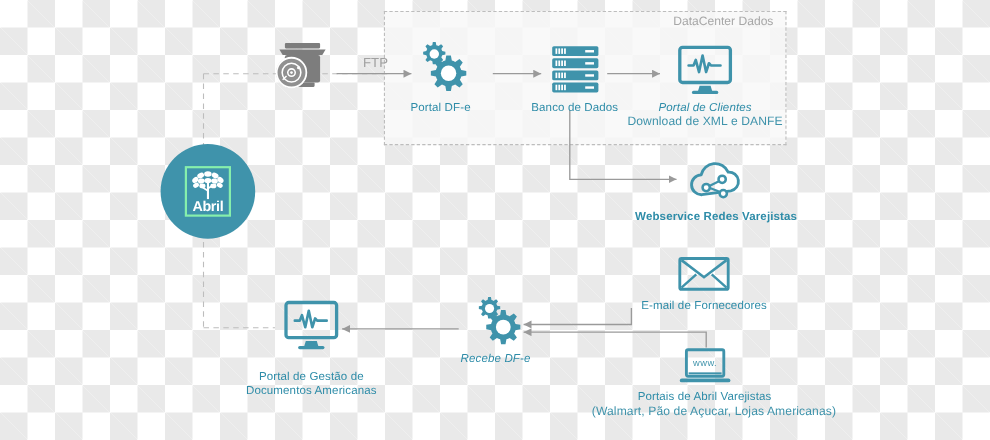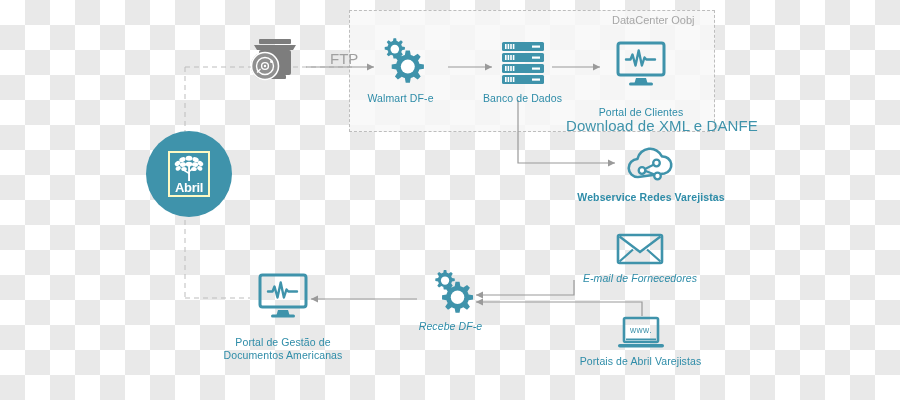--- a/index.html
+++ b/index.html
@@ -9,46 +9,46 @@
     background-color:#ffffff;
     background-image:
       linear-gradient(45deg,#e9e9e9 25%,transparent 25%,transparent 75%,#e9e9e9 75%),
       linear-gradient(45deg,#e9e9e9 25%,transparent 25%,transparent 75%,#e9e9e9 75%);
     background-size:50px 50px;
     background-position:0 0,25px 25px;
   }
   #stage{position:absolute;inset:0;}
   .node{position:absolute;text-align:center;}
   .lbl{color:#2e8ca8;font-size:10.5px;line-height:13px;letter-spacing:.1px;white-space:nowrap;}
-  .lbl.sub{color:#3f93ab;font-size:15px;text-align:center;}
+  .lbl.sub{color:#3f93ab;font-size:11px;text-align:center;}
   .lbl.gray{color:#8d8d8d;}
   .icon{display:block;margin:0 auto;}
   .dashbox{position:absolute;border:1px dashed #bdbdbd;background:rgba(247,247,247,.80);}
   .dashline{position:absolute;}
   .boxlabel{position:absolute;color:#a7a7a7;font-size:11px;}
-  .ftp{position:absolute;color:#a0a0a0;font-size:15px;}
+  .ftp{position:absolute;color:#a0a0a0;font-size:12px;}
   .logo-circle{
     position:absolute;border-radius:50%;
     background:#3f93ab;display:flex;align-items:center;justify-content:center;
   }
   .logo-box{
-    border:2px solid #fef9c3;width:42px;height:46px;
+    border:2px solid #86efac;width:42px;height:46px;
     display:flex;flex-direction:column;align-items:center;justify-content:flex-end;
     padding-bottom:1px;box-sizing:border-box;
   }
   .logo-word{color:#ffffff;font-size:13px;font-weight:bold;letter-spacing:-.3px;line-height:13px;}
   svg{display:block;overflow:visible;}
 </style>
 </head>
 <body>
 
 <div id="stage">
 
   <div class="dashbox" style="left:349px;top:10px;width:364px;height:120px;"></div>
-  <div class="boxlabel" style="left:612px;top:14px;">DataCenter Oobj</div>
+  <div class="boxlabel" style="left:612px;top:14px;">DataCenter Dados</div>
 
   <svg class="dashline" style="left:175px;top:55px;" width="190" height="255">
     <path d="M10 12 H 180" stroke="#bdbdbd" stroke-width="1" fill="none" stroke-dasharray="5,4"></path>
     <path d="M10 12 V 243" stroke="#bdbdbd" stroke-width="1" fill="none" stroke-dasharray="5,4"></path>
     <path d="M10 243 H 75" stroke="#bdbdbd" stroke-width="1" fill="none" stroke-dasharray="5,4"></path>
   </svg>
 
   <svg class="dashline" style="left:306px;top:60px;" width="80" height="16">
     <defs>
       <marker id="ah" markerWidth="7" markerHeight="7" refX="6" refY="3" orient="auto">
@@ -134,21 +134,21 @@
 
   <div class="node" style="left:348px;top:34px;width:105px;">
     <svg class="icon" width="60" height="52" viewBox="0 0 60 52">
       <g fill="#3f93ab">
         <path d="M22.5 4.2 l2.6 0 l.55 2.9 a7.2 7.2 0 0 1 1.9 .8 l2.45 -1.65 l1.85 1.85 l-1.65 2.45 a7.2 7.2 0 0 1 .8 1.9 l2.9 .55 l0 2.6 l-2.9 .55 a7.2 7.2 0 0 1 -.8 1.9 l1.65 2.45 l-1.85 1.85 l-2.45 -1.65 a7.2 7.2 0 0 1 -1.9 .8 l-.55 2.9 l-2.6 0 l-.55 -2.9 a7.2 7.2 0 0 1 -1.9 -.8 l-2.45 1.65 l-1.85 -1.85 l1.65 -2.45 a7.2 7.2 0 0 1 -.8 -1.9 l-2.9 -.55 l0 -2.6 l2.9 -.55 a7.2 7.2 0 0 1 .8 -1.9 l-1.65 -2.45 l1.85 -1.85 l2.45 1.65 a7.2 7.2 0 0 1 1.9 -.8 z"></path>
         <circle cx="23.8" cy="15.1" r="4.3" fill="#ffffff"></circle>
         <path d="M34.7 16.5 l4.2 0 l.85 4.6 a11.6 11.6 0 0 1 3.05 1.27 l3.9 -2.63 l2.97 2.97 l-2.63 3.9 a11.6 11.6 0 0 1 1.27 3.05 l4.6 .85 l0 4.2 l-4.6 .85 a11.6 11.6 0 0 1 -1.27 3.05 l2.63 3.9 l-2.97 2.97 l-3.9 -2.63 a11.6 11.6 0 0 1 -3.05 1.27 l-.85 4.6 l-4.2 0 l-.85 -4.6 a11.6 11.6 0 0 1 -3.05 -1.27 l-3.9 2.63 l-2.97 -2.97 l2.63 -3.9 a11.6 11.6 0 0 1 -1.27 -3.05 l-4.6 -.85 l0 -4.2 l4.6 -.85 a11.6 11.6 0 0 1 1.27 -3.05 l-2.63 -3.9 l2.97 -2.97 l3.9 2.63 a11.6 11.6 0 0 1 3.05 -1.27 z"></path>
         <circle cx="36.8" cy="32.6" r="7" fill="#ffffff"></circle>
       </g>
     </svg>
-    <div class="lbl" style="margin-top:6px;">Walmart DF-e</div>
+    <div class="lbl" style="margin-top:6px;">Portal DF-e</div>
   </div>
 
   <div class="node" style="left:470px;top:40px;width:105px;">
     <svg class="icon" width="48" height="46" viewBox="0 0 48 46">
       <g>
         <rect x="3" y="2" width="42" height="9" rx="1.5" fill="#3f93ab"></rect>
         <rect x="3" y="13" width="42" height="9" rx="1.5" fill="#3f93ab"></rect>
         <rect x="3" y="24" width="42" height="9" rx="1.5" fill="#3f93ab"></rect>
         <rect x="3" y="35" width="42" height="9" rx="1.5" fill="#3f93ab"></rect>
         <g fill="#ffffff">
@@ -180,55 +180,56 @@
 
   <div class="node" style="left:566px;top:40px;width:150px;">
     <svg class="icon" width="54" height="46" viewBox="0 0 54 46">
       <g fill="none" stroke="#3f93ab" stroke-width="3">
         <rect x="4" y="3" width="46" height="32" rx="2.5"></rect>
       </g>
       <path d="M22 38 h10 l1.5 5 h-13 z" fill="#3f93ab"></path>
       <rect x="15" y="42.5" width="24" height="3" rx="1.5" fill="#3f93ab"></rect>
       <path d="M12 19.5 h4.5 l2 -5 l3 11 l3.2 -15 l3.2 15 l2.6 -8 l1.8 2 h8.7" fill="none" stroke="#3f93ab" stroke-width="2.4" stroke-linejoin="round" stroke-linecap="round"></path>
     </svg>
-    <div class="lbl" style="margin-top:20px;">Portal de Clientes</div>
+    <div class="lbl" style="margin-top:6px;font-style:italic;">Portal de Clientes</div>
     <div class="lbl sub">Download de XML e DANFE</div>
   </div>
 
   <div class="node" style="left:576px;top:143px;width:150px;font-weight:bold;">
     <svg class="icon" width="56" height="42" viewBox="0 0 56 42">
       <path d="M15 34 a9 9 0 0 1 -.6 -18 a13 13 0 0 1 24.6 -2.5 a8.6 8.6 0 0 1 2.4 17 z" fill="none" stroke="#3f93ab" stroke-width="2.6" stroke-linejoin="round"></path>
       <g fill="none" stroke="#3f93ab" stroke-width="2">
         <line x1="20" y1="27" x2="32" y2="21"></line>
         <line x1="20" y1="27" x2="33" y2="32"></line>
       </g>
       <circle cx="19" cy="27.5" r="3.3" fill="#ffffff" stroke="#3f93ab" stroke-width="2.3"></circle>
       <circle cx="33.5" cy="20" r="3.3" fill="#ffffff" stroke="#3f93ab" stroke-width="2.3"></circle>
       <circle cx="34.5" cy="33" r="3.3" fill="#ffffff" stroke="#3f93ab" stroke-width="2.3"></circle>
     </svg>
     <div class="lbl" style="margin-top:6px;">Webservice Redes Varejistas</div>
   </div>
 
-  <div class="node" style="left:565px;top:232px;width:150px;font-style:italic;">
+  <div class="node" style="left:565px;top:232px;width:150px;">
     <svg class="icon" width="48" height="34" viewBox="0 0 48 34">
       <rect x="2" y="3" width="44" height="28" rx="1.5" fill="none" stroke="#3f93ab" stroke-width="2.6"></rect>
       <path d="M3.5 4.5 L24 20 L44.5 4.5" fill="none" stroke="#3f93ab" stroke-width="2.4"></path>
       <path d="M3.5 29.5 L17 17.5 M44.5 29.5 L31 17.5" fill="none" stroke="#3f93ab" stroke-width="2.2"></path>
     </svg>
     <div class="lbl" style="margin-top:6px;">E-mail de Fornecedores</div>
   </div>
 
   <div class="node" style="left:538px;top:316px;width:205px;">
     <svg class="icon" width="50" height="34" viewBox="0 0 50 34">
       <rect x="8" y="2" width="34" height="24" rx="1.5" fill="none" stroke="#3f93ab" stroke-width="2.6"></rect>
       <text x="25" y="17" text-anchor="middle" font-family="'Liberation Sans', sans-serif" font-size="8.5" fill="#3f93ab" letter-spacing="0.4">www.</text>
       <rect x="10" y="22.5" width="30" height="1.8" fill="#3f93ab"></rect>
       <rect x="2" y="28" width="46" height="3.6" rx="1.8" fill="#3f93ab"></rect>
     </svg>
     <div class="lbl" style="margin-top:5px;">Portais de Abril Varejistas</div>
+    <div class="lbl sub">(Walmart, Pão de Açucar, Lojas Americanas)</div>
   </div>
 
   <div class="node" style="left:398px;top:266px;width:105px;">
     <svg class="icon" width="60" height="50" viewBox="0 0 60 52">
       <g fill="#3f93ab">
         <path d="M22.5 4.2 l2.6 0 l.55 2.9 a7.2 7.2 0 0 1 1.9 .8 l2.45 -1.65 l1.85 1.85 l-1.65 2.45 a7.2 7.2 0 0 1 .8 1.9 l2.9 .55 l0 2.6 l-2.9 .55 a7.2 7.2 0 0 1 -.8 1.9 l1.65 2.45 l-1.85 1.85 l-2.45 -1.65 a7.2 7.2 0 0 1 -1.9 .8 l-.55 2.9 l-2.6 0 l-.55 -2.9 a7.2 7.2 0 0 1 -1.9 -.8 l-2.45 1.65 l-1.85 -1.85 l1.65 -2.45 a7.2 7.2 0 0 1 -.8 -1.9 l-2.9 -.55 l0 -2.6 l2.9 -.55 a7.2 7.2 0 0 1 .8 -1.9 l-1.65 -2.45 l1.85 -1.85 l2.45 1.65 a7.2 7.2 0 0 1 1.9 -.8 z"></path>
         <circle cx="23.8" cy="15.1" r="4.3" fill="#ffffff"></circle>
         <path d="M34.7 16.5 l4.2 0 l.85 4.6 a11.6 11.6 0 0 1 3.05 1.27 l3.9 -2.63 l2.97 2.97 l-2.63 3.9 a11.6 11.6 0 0 1 1.27 3.05 l4.6 .85 l0 4.2 l-4.6 .85 a11.6 11.6 0 0 1 -1.27 3.05 l2.63 3.9 l-2.97 2.97 l-3.9 -2.63 a11.6 11.6 0 0 1 -3.05 1.27 l-.85 4.6 l-4.2 0 l-.85 -4.6 a11.6 11.6 0 0 1 -3.05 -1.27 l-3.9 2.63 l-2.97 -2.97 l2.63 -3.9 a11.6 11.6 0 0 1 -1.27 -3.05 l-4.6 -.85 l0 -4.2 l4.6 -.85 a11.6 11.6 0 0 1 1.27 -3.05 l-2.63 -3.9 l2.97 -2.97 l3.9 2.63 a11.6 11.6 0 0 1 3.05 -1.27 z"></path>
         <circle cx="36.8" cy="32.6" r="7" fill="#ffffff"></circle>
       </g>

